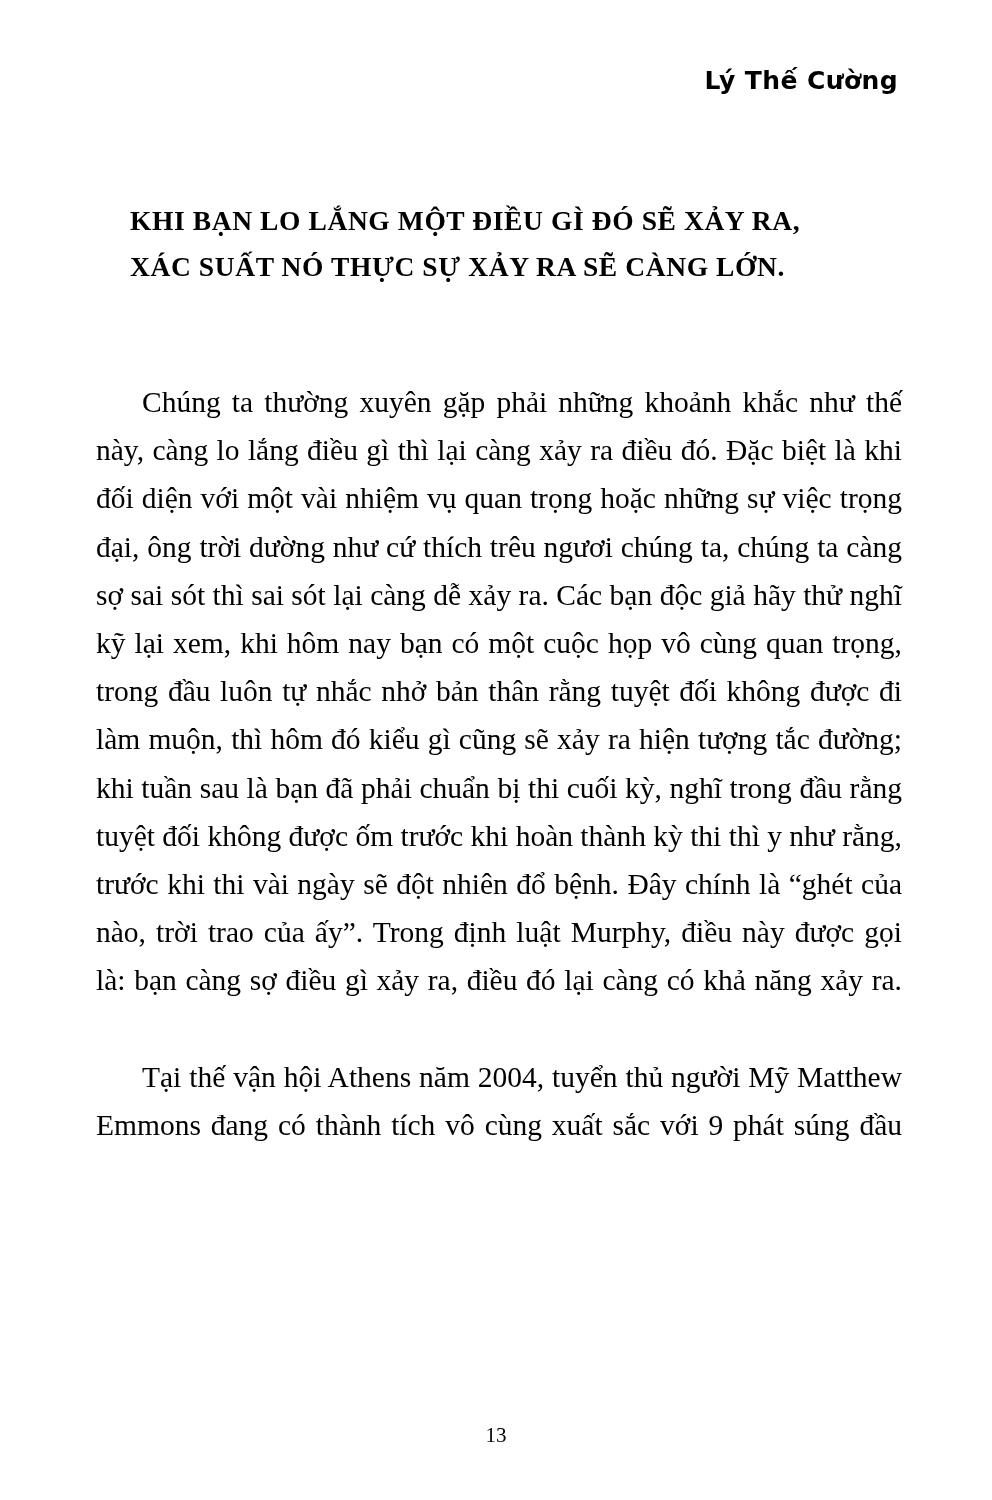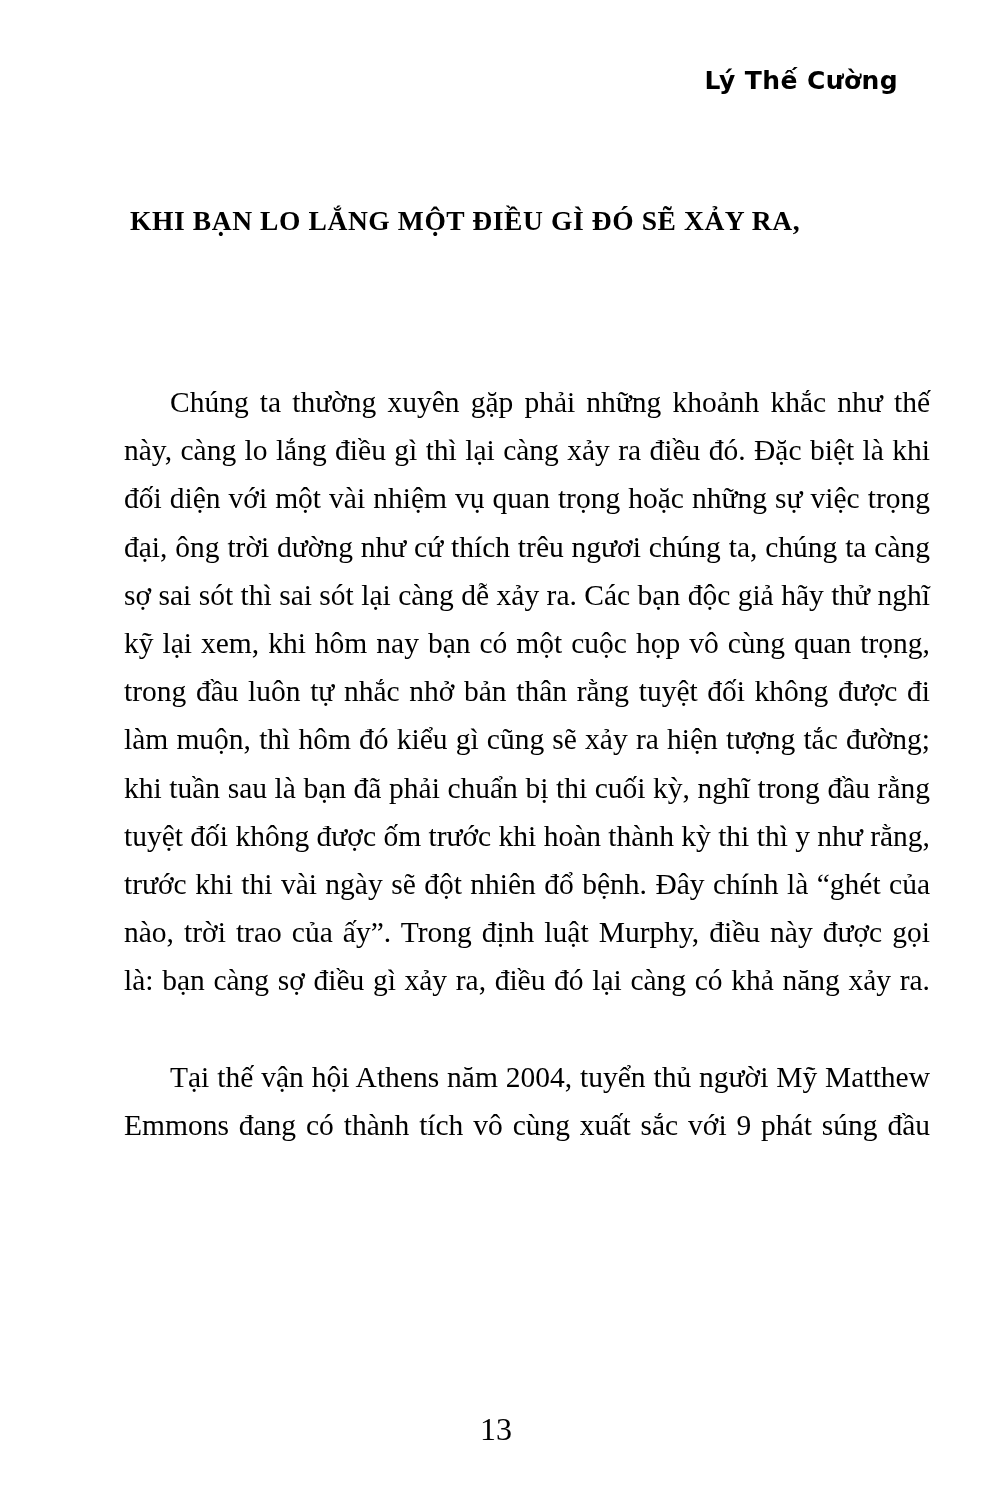--- a/index.html
+++ b/index.html
@@ -58,21 +58,20 @@
 
   .body-text {
     position: absolute;
     top: 378px;
     left: 96px;
     width: 806px;
     font-size: 29.5px;
     line-height: 48.2px;
     text-align: justify;
     text-justify: inter-word;
-    margin-left: 28px;
   }
 
   .para {
     margin: 0;
     text-indent: 46px;
     text-align: justify;
   }
   .para.italic {
   }
   
@@ -81,34 +80,35 @@
     display: inline-block;
     width: 100%;
   }
 
   .folio {
     position: absolute;
     bottom: 52px;
     left: 0;
     width: 992px;
     text-align: center;
-    font-size: 32px;
+    font-size: 21px;
     font-family: "Liberation Serif", serif;
     color: #000;
   }
 </style>
 </head>
 <body>
 
 <div class="page">
 
   <div class="running-head">Lý Thế Cường</div>
 
   <div class="chapter-title">
     <span class="line">KHI BẠN LO LẮNG MỘT ĐIỀU GÌ ĐÓ SẼ XẢY RA,</span>
+    <span class="line">XÁC SUẤT NÓ THỰC SỰ XẢY RA SẼ CÀNG LỚN.</span>
   </div>
 
   <div class="body-text">
     <p class="para">Chúng ta thường xuyên gặp phải những khoảnh khắc như thế này, càng lo lắng điều gì thì lại càng xảy ra điều đó. Đặc biệt là khi đối diện với một vài nhiệm vụ quan trọng hoặc những sự việc trọng đại, ông trời dường như cứ thích trêu ngươi chúng ta, chúng ta càng sợ sai sót thì sai sót lại càng dễ xảy ra. Các bạn độc giả hãy thử nghĩ kỹ lại xem, khi hôm nay bạn có một cuộc họp vô cùng quan trọng, trong đầu luôn tự nhắc nhở bản thân rằng tuyệt đối không được đi làm muộn, thì hôm đó kiểu gì cũng sẽ xảy ra hiện tượng tắc đường; khi tuần sau là bạn đã phải chuẩn bị thi cuối kỳ, nghĩ trong đầu rằng tuyệt đối không được ốm trước khi hoàn thành kỳ thi thì y như rằng, trước khi thi vài ngày sẽ đột nhiên đổ bệnh. Đây chính là “ghét của nào, trời trao của ấy”. Trong định luật Murphy, điều này được gọi là: bạn càng sợ điều gì xảy ra, điều đó lại càng có khả năng xảy ra.</p>
     <p class="para italic">Tại thế vận hội Athens năm 2004, tuyển thủ người Mỹ Matthew Emmons đang có thành tích vô cùng xuất sắc với 9 phát súng đầu</p>
   </div>
 
   <div class="folio">13</div>
 
 </div>

